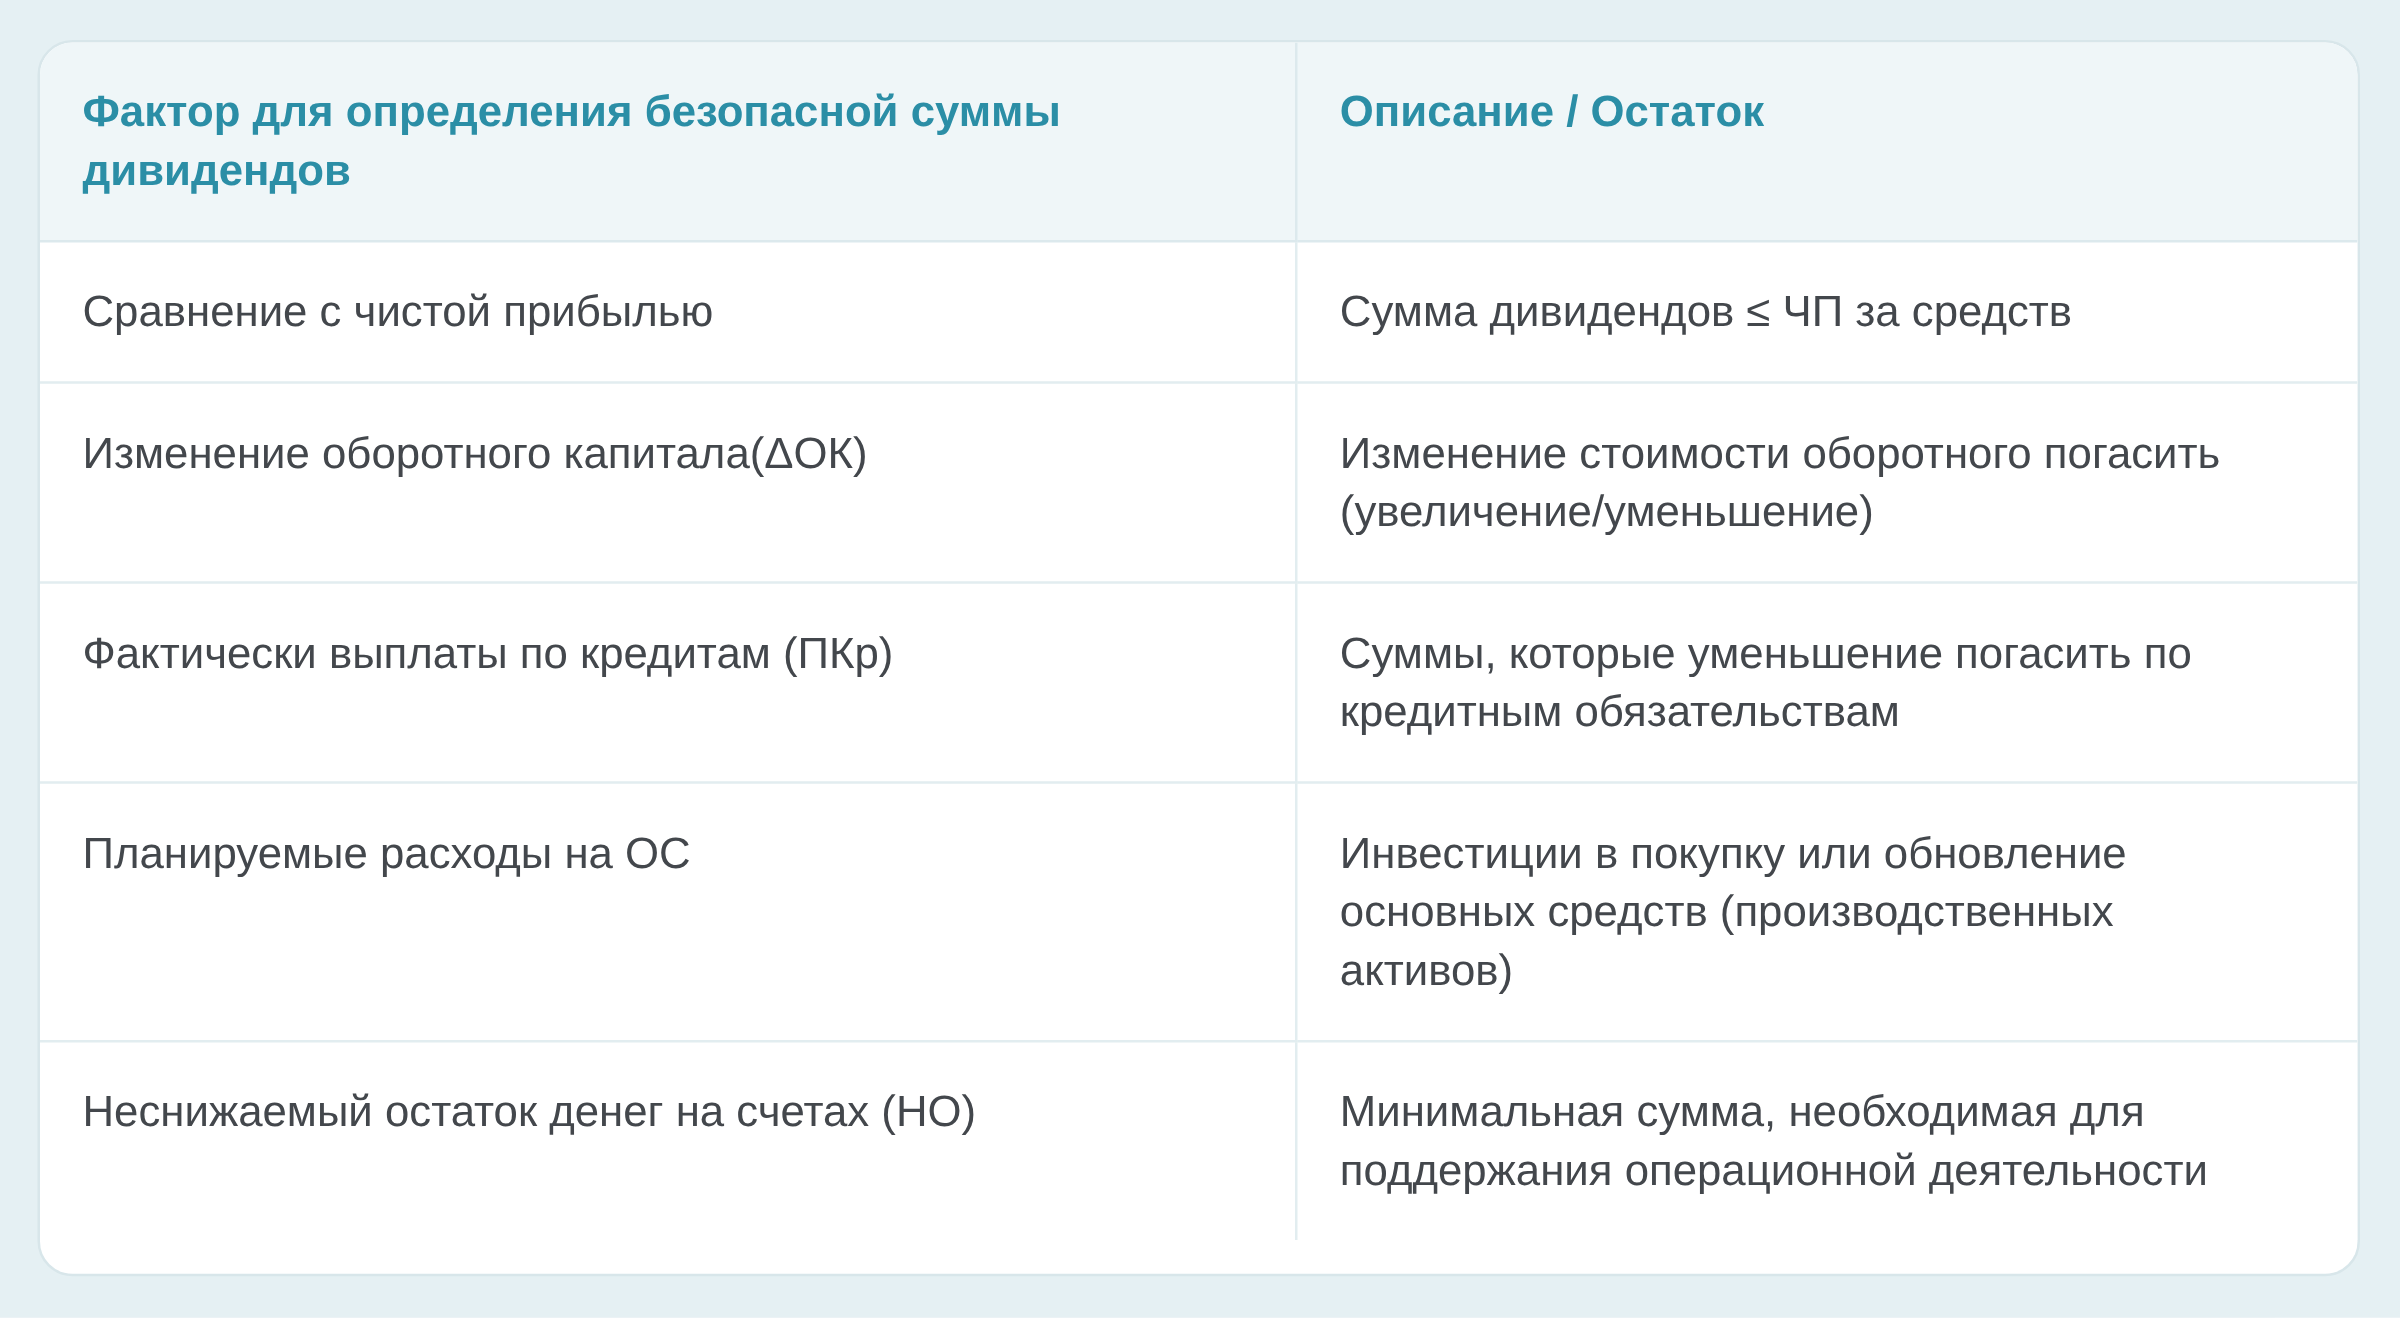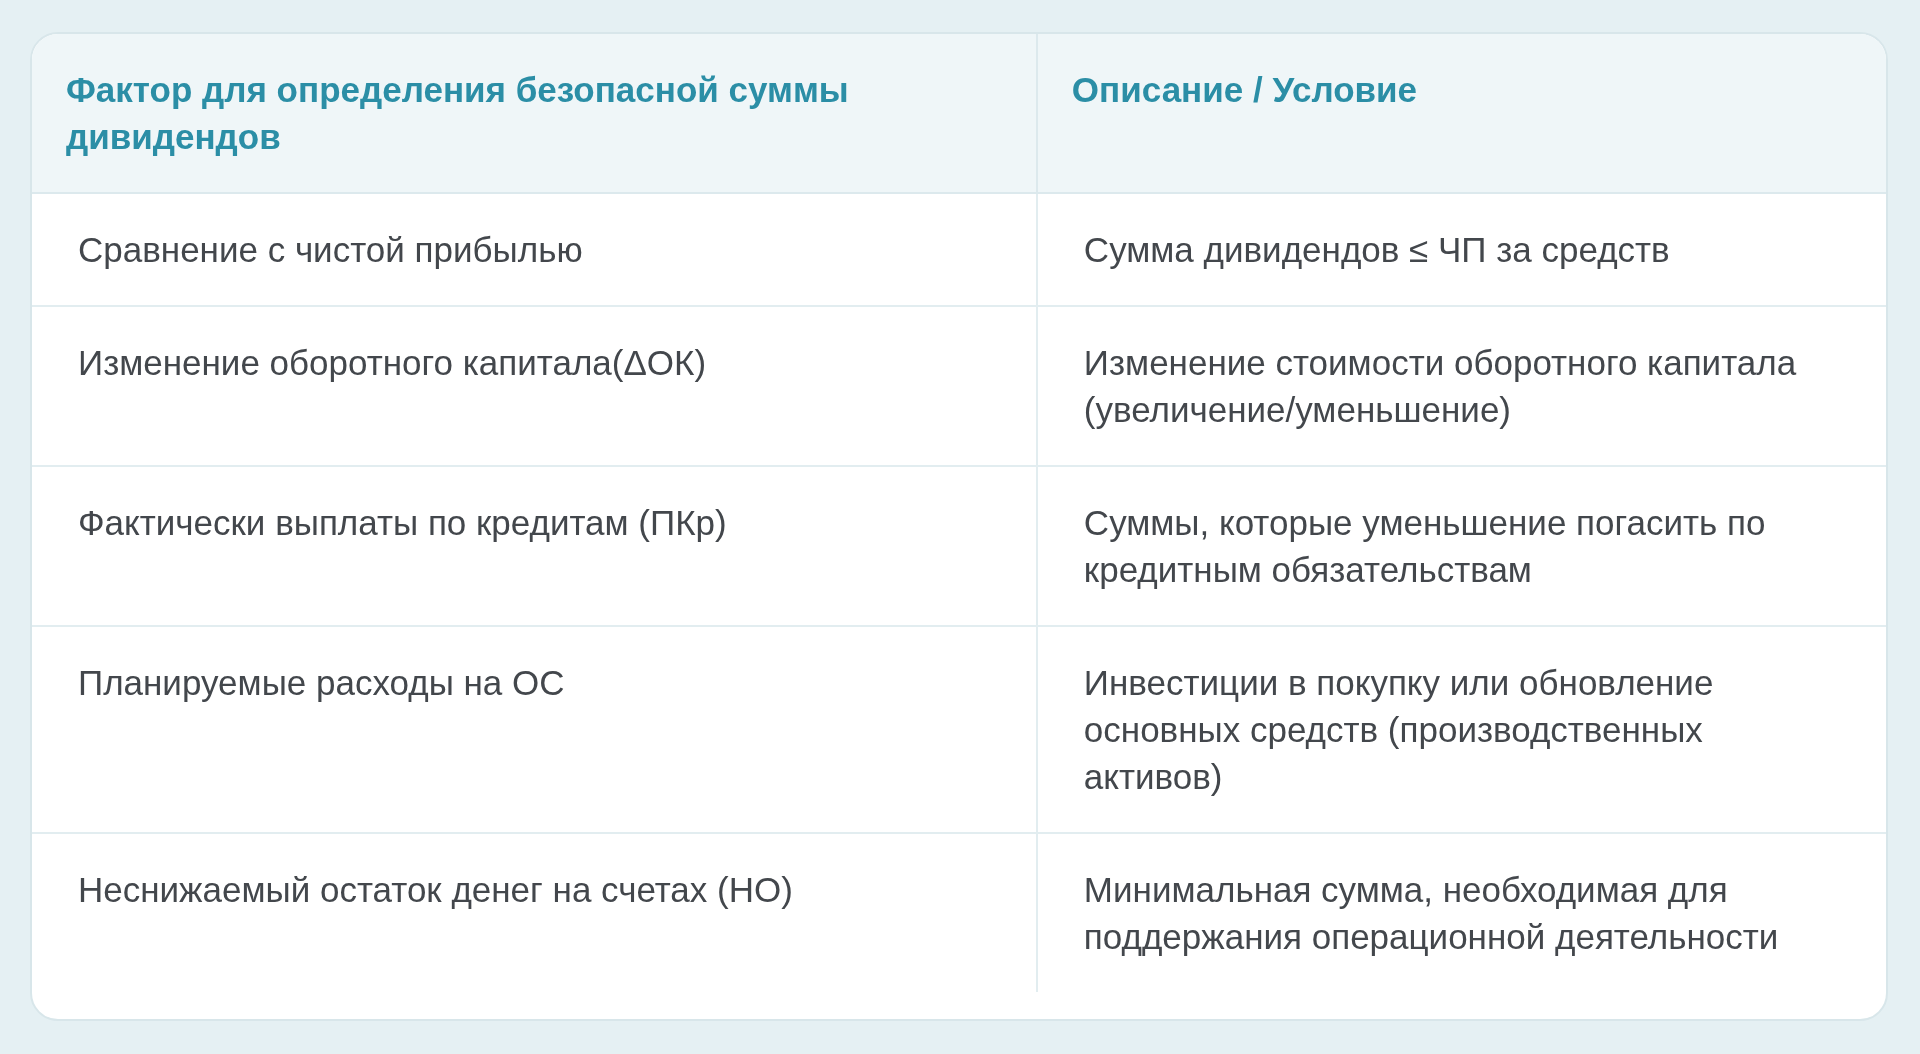--- a/index.html
+++ b/index.html
@@ -57,21 +57,21 @@
     }
 
     tbody td {
       background: #ffffff;
       color: #43474c;
       font-size: 35px;
       font-weight: 400;
       line-height: 47px;
       text-align: left;
       vertical-align: top;
-      padding: 32px 52px 32px 46px;
+      padding: 32px 52px 32px 34px;
       border-bottom: 2px solid #e2edf0;
     }
 
     tbody td:first-child {
       border-right: 2px solid #e2edf0;
     }
 
     tbody tr:last-child td {
       border-bottom: none;
     }
@@ -82,31 +82,31 @@
 <div class="page">
   <div class="table-card">
     <table class="factors-table">
       <colgroup>
         <col class="col-factor">
         <col class="col-description">
       </colgroup>
       <thead>
         <tr>
           <th>Фактор для определения безопасной суммы дивидендов</th>
-          <th>Описание / Условие</th>
+          <th>Описание / Остаток</th>
         </tr>
       </thead>
       <tbody>
         <tr>
           <td>Сравнение с чистой прибылью</td>
           <td>Сумма дивидендов ≤ ЧП за средств</td>
         </tr>
         <tr>
           <td>Изменение оборотного капитала(ΔОК)</td>
-          <td>Изменение стоимости оборотного капитала (увеличение/уменьшение)</td>
+          <td>Изменение стоимости оборотного погасить (увеличение/уменьшение)</td>
         </tr>
         <tr>
           <td>Фактически выплаты по кредитам (ПКр)</td>
           <td>Суммы, которые уменьшение погасить по кредитным обязательствам</td>
         </tr>
         <tr>
           <td>Планируемые расходы на ОС</td>
           <td>Инвестиции в покупку или обновление основных средств (производственных активов)</td>
         </tr>
         <tr>

